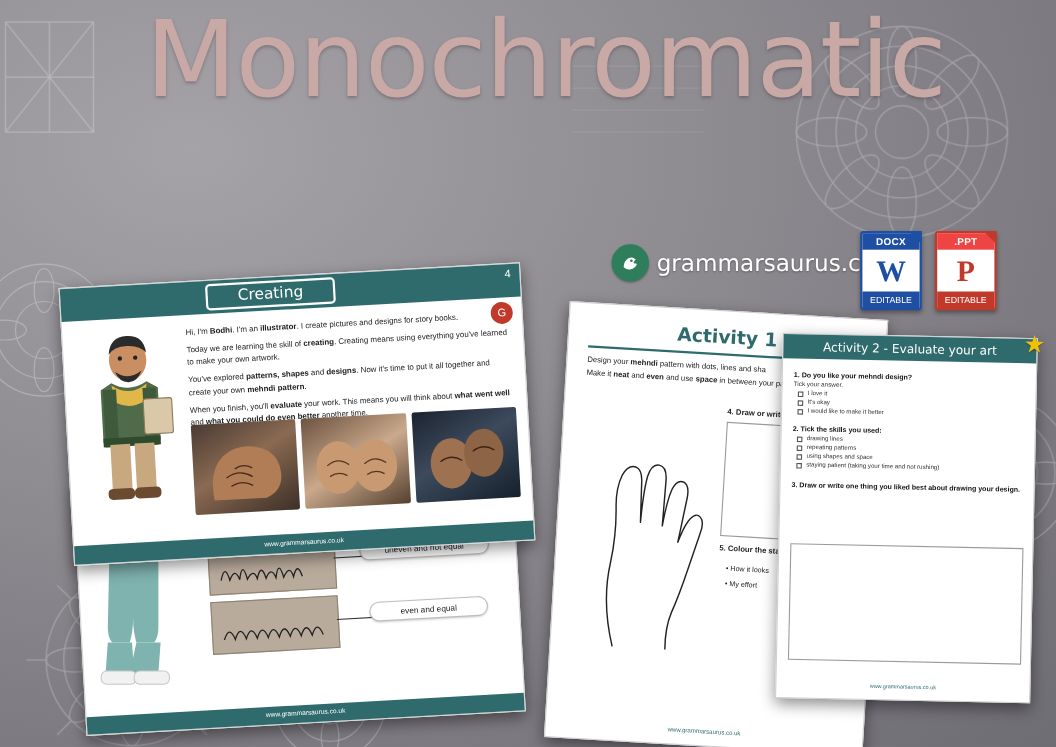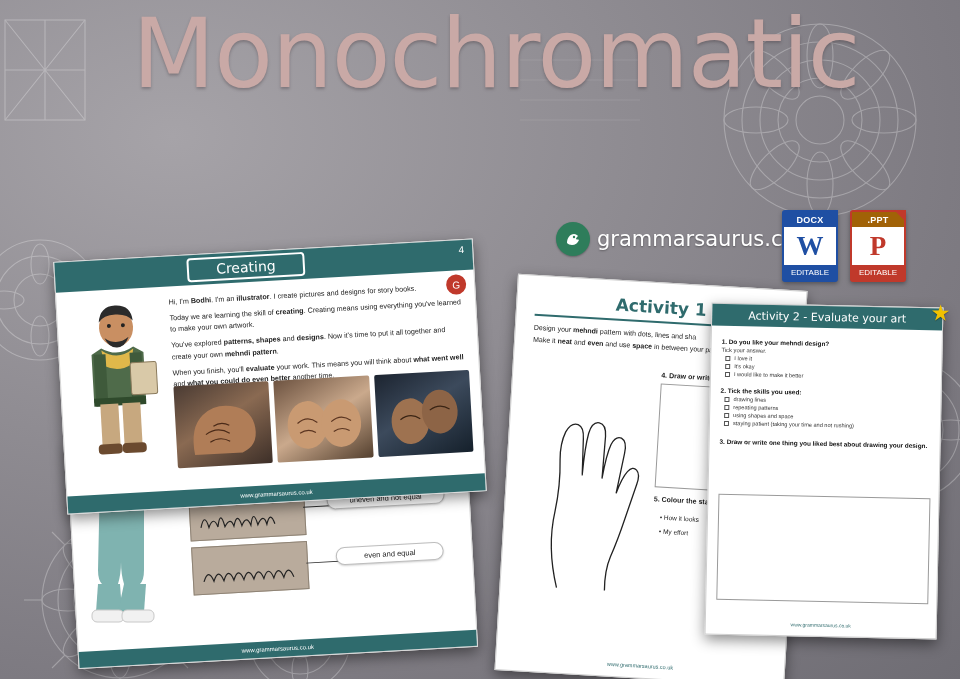--- a/index.html
+++ b/index.html
@@ -56,21 +56,21 @@
   .file-badges { position:absolute; left:782px; top:210px; display:flex; gap:12px; z-index:6; }
   .file-badge {
     width:56px; height:72px; background:#ffffff; border:2px solid #1f4fa3;
     position:relative; border-radius:3px;
     box-shadow:0 2px 4px rgba(0,0,0,.35);
     display:flex; flex-direction:column; justify-content:space-between; align-items:center;
   }
   .file-badge.ppt { border-color:#c0392b; }
   .fb-top { width:100%; height:15px; background:#1f4fa3; color:#fff; font-size:9px;
             display:flex; align-items:center; justify-content:center; font-weight:bold; letter-spacing:.3px;}
-  .file-badge.ppt .fb-top { background:#a16207; }
+  .file-badge.ppt .fb-top { background:#ef4444; }
   .fb-bot { width:100%; height:15px; background:#1f4fa3; color:#fff; font-size:8px;
             display:flex; align-items:center; justify-content:center; font-weight:normal;}
   .file-badge.ppt .fb-bot { background:#c0392b; }
   .fb-mid { flex:1; display:flex; align-items:center; justify-content:center; width:100%; }
   .fb-glyph { font-size:27px; font-weight:bold; color:#1f4fa3; font-family:"Liberation Serif", serif; }
   .file-badge.ppt .fb-glyph { color:#c0392b; }
   .fb-corner { position:absolute; right:-2px; top:-2px; width:0; height:0;
                border-left:12px solid transparent; border-top:12px solid #1f4fa3; }
   .file-badge.ppt .fb-corner { border-top-color:#c0392b; }
 

